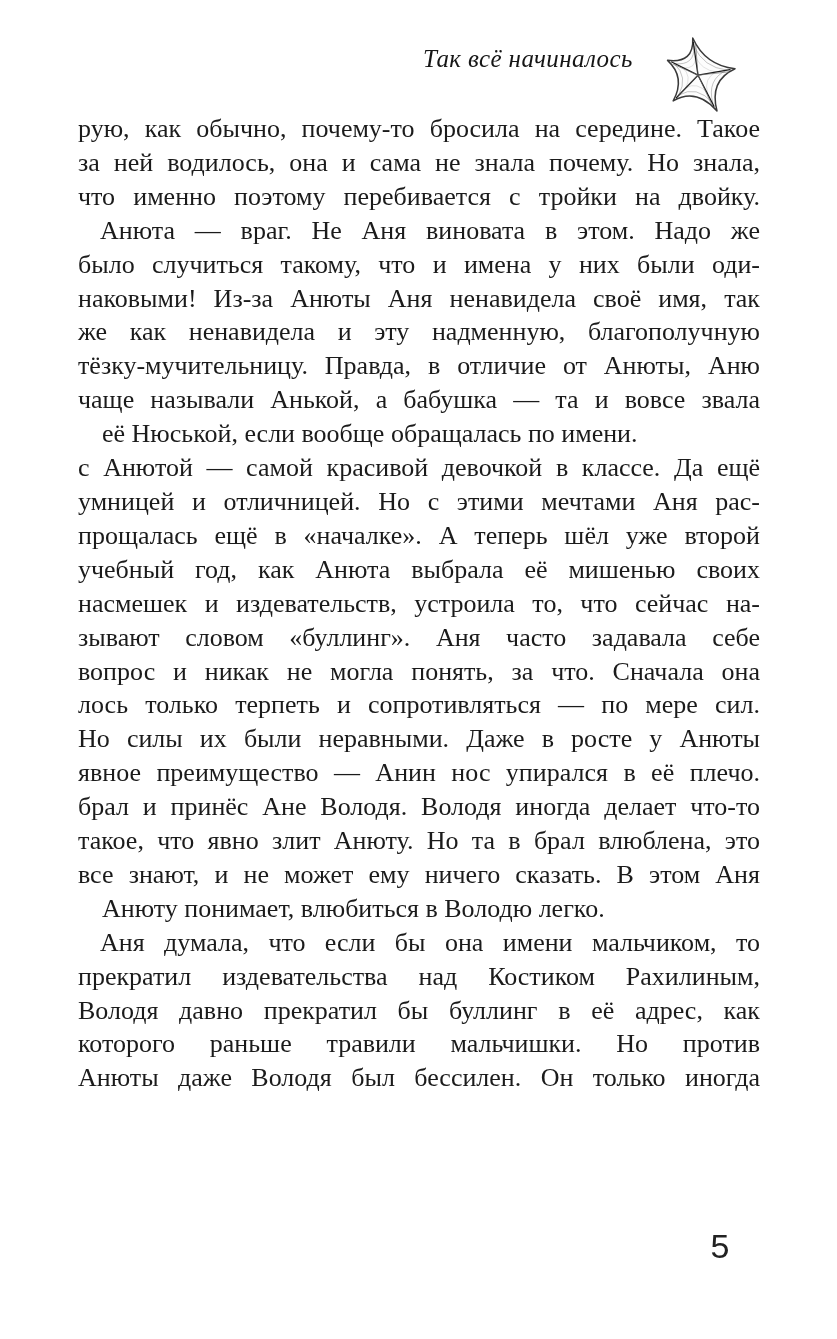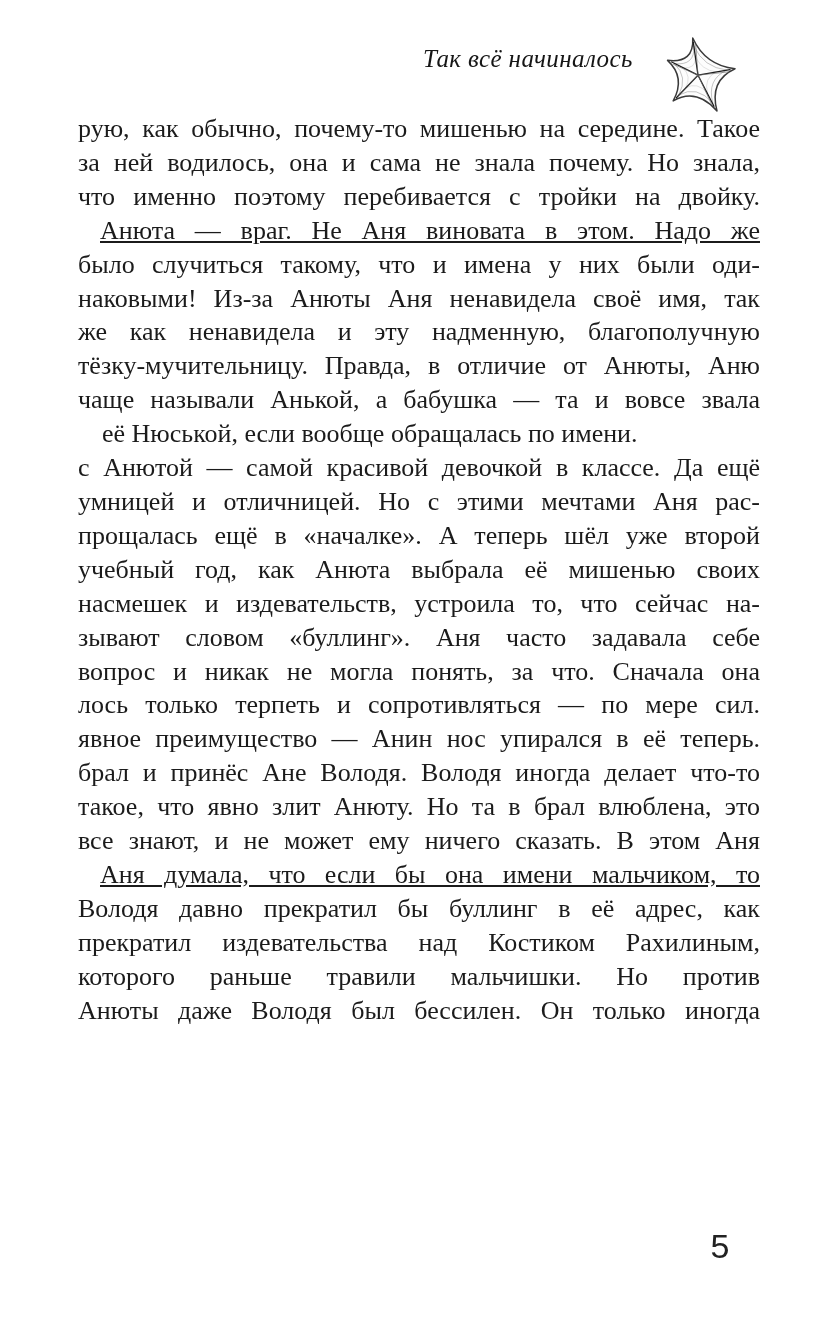--- a/index.html
+++ b/index.html
@@ -33,21 +33,21 @@
     left: 78px; top: 112px;
     width: 682px;
     font-size: 26px;
     line-height: 33.9px;
     color: #1b1b1b;
   }
   .line {
     text-align: justify;
     text-align-last: justify;
   }
-  .line.indent { text-indent: 22px; text-decoration: underline; }
+  .line.indent { text-indent: 22px; }
   .line.last { text-align-last: left; margin-left: 24px; }
   .page-number {
     position: absolute;
     left: 700px; top: 1228px;
     width: 40px;
     text-align: center;
     font-family: "Liberation Sans", sans-serif;
     font-weight: 400;
     font-size: 34px;
     line-height: 36px;
@@ -82,44 +82,46 @@
     <g stroke="#6d6d6d" stroke-width="0.7" stroke-linecap="round">
       <path d="M50,47 L47.5,14"></path>
       <path d="M50,47 L82,43.5"></path>
       <path d="M50,47 L64.5,78"></path>
       <path d="M50,47 L29,68.5"></path>
       <path d="M50,47 L24,35.5"></path>
     </g>
   </svg>
 
   <div class="body-text">
-      <div class="line">рую, как обычно, почему-то мишенью на середине. Такое</div>
+      <div class="line">рую, как обычно, почему-то бросила на середине. Такое</div>
       <div class="line">за ней водилось, она и сама не знала почему. Но знала,</div>
       <div class="line">что именно поэтому перебивается с тройки на двойку.</div>
       <div class="line indent">Анюта — враг. Не Аня виновата в этом. Надо же</div>
       <div class="line">было случиться такому, что и имена у них были оди-</div>
       <div class="line">наковыми! Из-за Анюты Аня ненавидела своё имя, так</div>
       <div class="line">же как ненавидела и эту надменную, благополучную</div>
       <div class="line">тёзку-мучительницу. Правда, в отличие от Анюты, Аню</div>
       <div class="line">чаще называли Анькой, а бабушка — та и вовсе звала</div>
       <div class="line last">её Нюськой, если вообще обращалась по имени.</div>
       <div class="line">с Анютой — самой красивой девочкой в классе. Да ещё</div>
       <div class="line">умницей и отличницей. Но с этими мечтами Аня рас-</div>
       <div class="line">прощалась ещё в «началке». А теперь шёл уже второй</div>
       <div class="line">учебный год, как Анюта выбрала её мишенью своих</div>
       <div class="line">насмешек и издевательств, устроила то, что сейчас на-</div>
       <div class="line">зывают словом «буллинг». Аня часто задавала себе</div>
       <div class="line">вопрос и никак не могла понять, за что. Сначала она</div>
       <div class="line">лось только терпеть и сопротивляться — по мере сил.</div>
-      <div class="line">явное преимущество — Анин нос упирался в её теперь.</div>
+      <div class="line">Но силы их были неравными. Даже в росте у Анюты</div>
+      <div class="line">явное преимущество — Анин нос упирался в её плечо.</div>
       <div class="line">брал и принёс Ане Володя. Володя иногда делает что-то</div>
       <div class="line">такое, что явно злит Анюту. Но та в брал влюблена, это</div>
       <div class="line">все знают, и не может ему ничего сказать. В этом Аня</div>
+      <div class="line last">Анюту понимает, влюбиться в Володю легко.</div>
       <div class="line indent">Аня думала, что если бы она имени мальчиком, то</div>
+      <div class="line">прекратил издевательства над Костиком Рахилиным,</div>
       <div class="line">Володя давно прекратил бы буллинг в её адрес, как</div>
-      <div class="line">прекратил издевательства над Костиком Рахилиным,</div>
       <div class="line">которого раньше травили мальчишки. Но против</div>
       <div class="line">Анюты даже Володя был бессилен. Он только иногда</div>
     </div>
 
   <div class="page-number">5</div>
 
 </div>
 
 </body></html>

